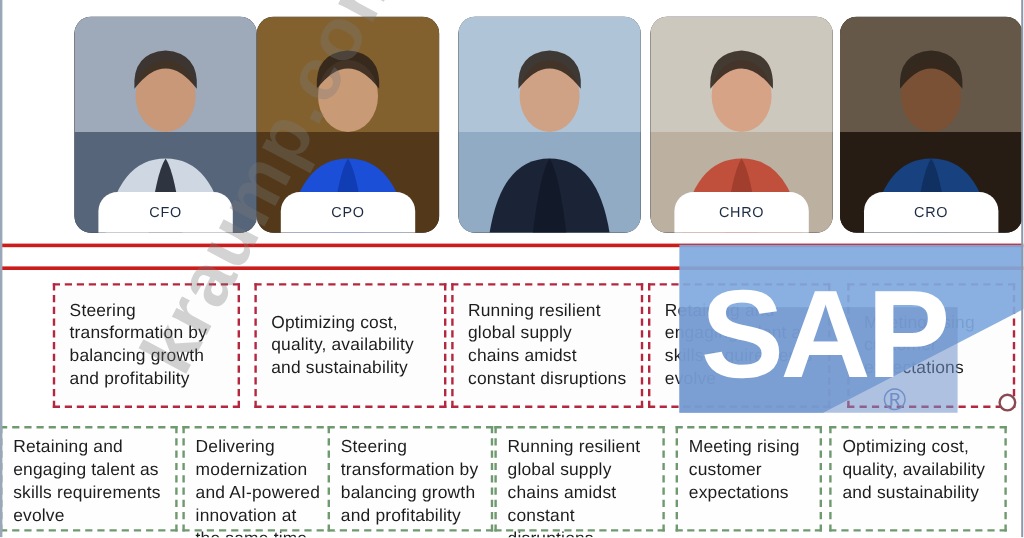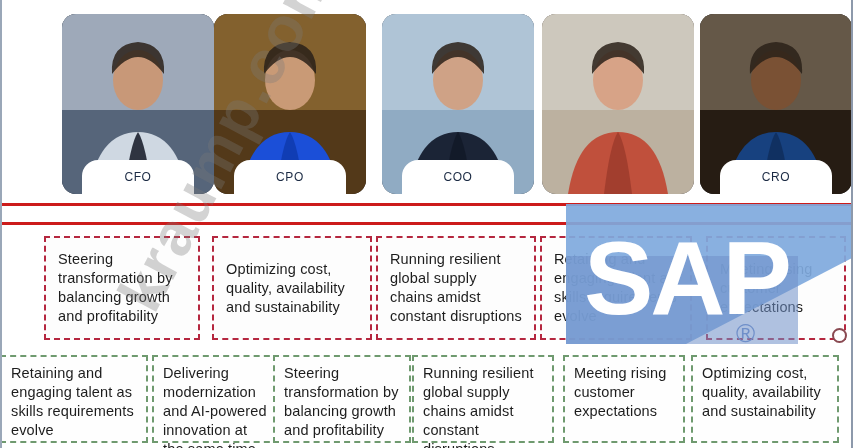--- a/index.html
+++ b/index.html
@@ -117,32 +117,32 @@
       <div class="persona-card" style="left: 382px;">
         <div class="persona-photo"><svg width="152" height="180" viewBox="0 0 152 180" preserveAspectRatio="none">
             <rect width="152" height="180" fill="#8aa7c0"></rect>
             <rect x="0" y="0" width="152" height="96" fill="#dde8f1" opacity="0.55"></rect>
             <rect x="0" y="0" width="152" height="180" fill="#9fb6c9" opacity="0.30"></rect>
             <ellipse cx="76" cy="66" rx="25" ry="30" fill="#cfa286"></ellipse>
             <path d="M50,60 q26,-34 52,0 q2,-30 -26,-32 q-28,2 -26,32 Z" fill="#2a2119" opacity="0.85"></path>
             <path d="M26,180 q10,-62 50,-62 q40,0 50,62 Z" fill="#1b2436"></path>
             <path d="M62,180 q6,-50 14,-62 q8,12 14,62 Z" fill="#121a28" opacity="0.9"></path>
           </svg></div>
-        <div class="persona-label">COO</div>
       </div>
       <div class="persona-card" style="left: 542px;">
         <div class="persona-photo"><svg width="152" height="180" viewBox="0 0 152 180" preserveAspectRatio="none">
             <rect width="152" height="180" fill="#b9a489"></rect>
             <rect x="0" y="0" width="152" height="96" fill="#e7e0d4" opacity="0.55"></rect>
             <rect x="0" y="0" width="152" height="180" fill="#c5cfd8" opacity="0.30"></rect>
             <ellipse cx="76" cy="66" rx="25" ry="30" fill="#d7a387"></ellipse>
             <path d="M50,60 q26,-34 52,0 q2,-30 -26,-32 q-28,2 -26,32 Z" fill="#2a2119" opacity="0.85"></path>
             <path d="M26,180 q10,-62 50,-62 q40,0 50,62 Z" fill="#c0503c"></path>
             <path d="M62,180 q6,-50 14,-62 q8,12 14,62 Z" fill="#9e3c2c" opacity="0.9"></path>
           </svg></div>
+        <div class="persona-label">CHRO</div>
       </div>
       <div class="persona-card" style="left: 700px;">
         <div class="persona-photo"><svg width="152" height="180" viewBox="0 0 152 180" preserveAspectRatio="none">
             <rect width="152" height="180" fill="#241b12"></rect>
             <rect x="0" y="0" width="152" height="96" fill="#c9b79a" opacity="0.55"></rect>
             <rect x="0" y="0" width="152" height="180" fill="#2a2018" opacity="0.30"></rect>
             <ellipse cx="76" cy="66" rx="25" ry="30" fill="#7a5134"></ellipse>
             <path d="M50,60 q26,-34 52,0 q2,-30 -26,-32 q-28,2 -26,32 Z" fill="#2a2119" opacity="0.85"></path>
             <path d="M26,180 q10,-62 50,-62 q40,0 50,62 Z" fill="#17417f"></path>
             <path d="M62,180 q6,-50 14,-62 q8,12 14,62 Z" fill="#0f2f5e" opacity="0.9"></path>

